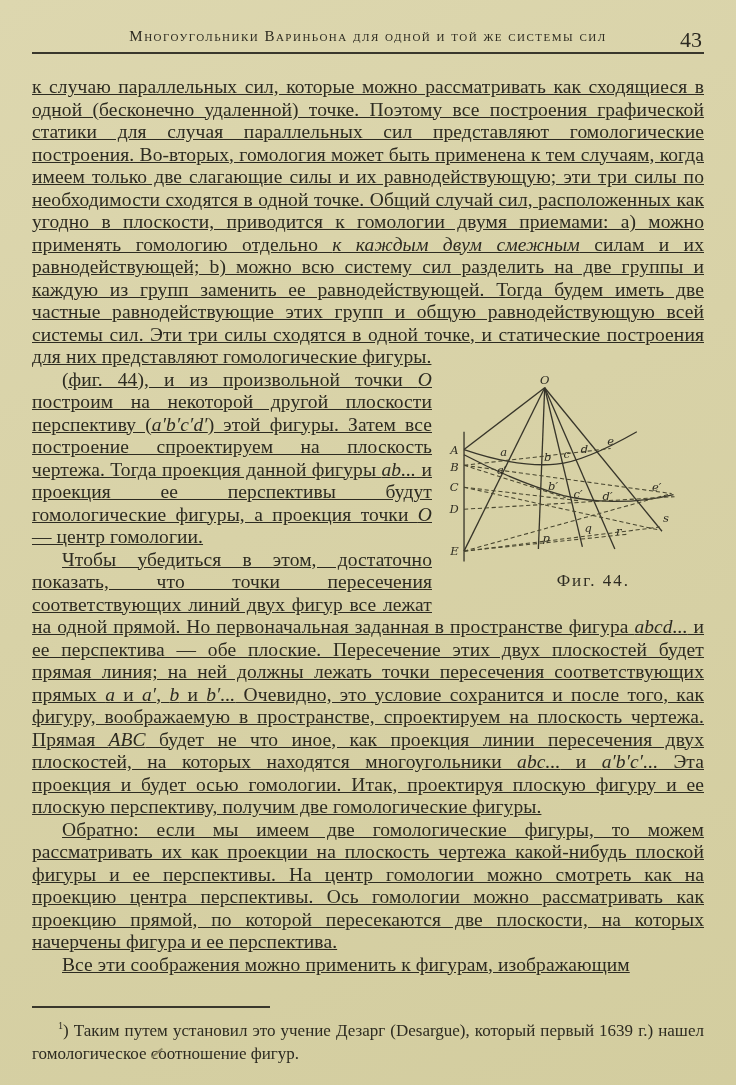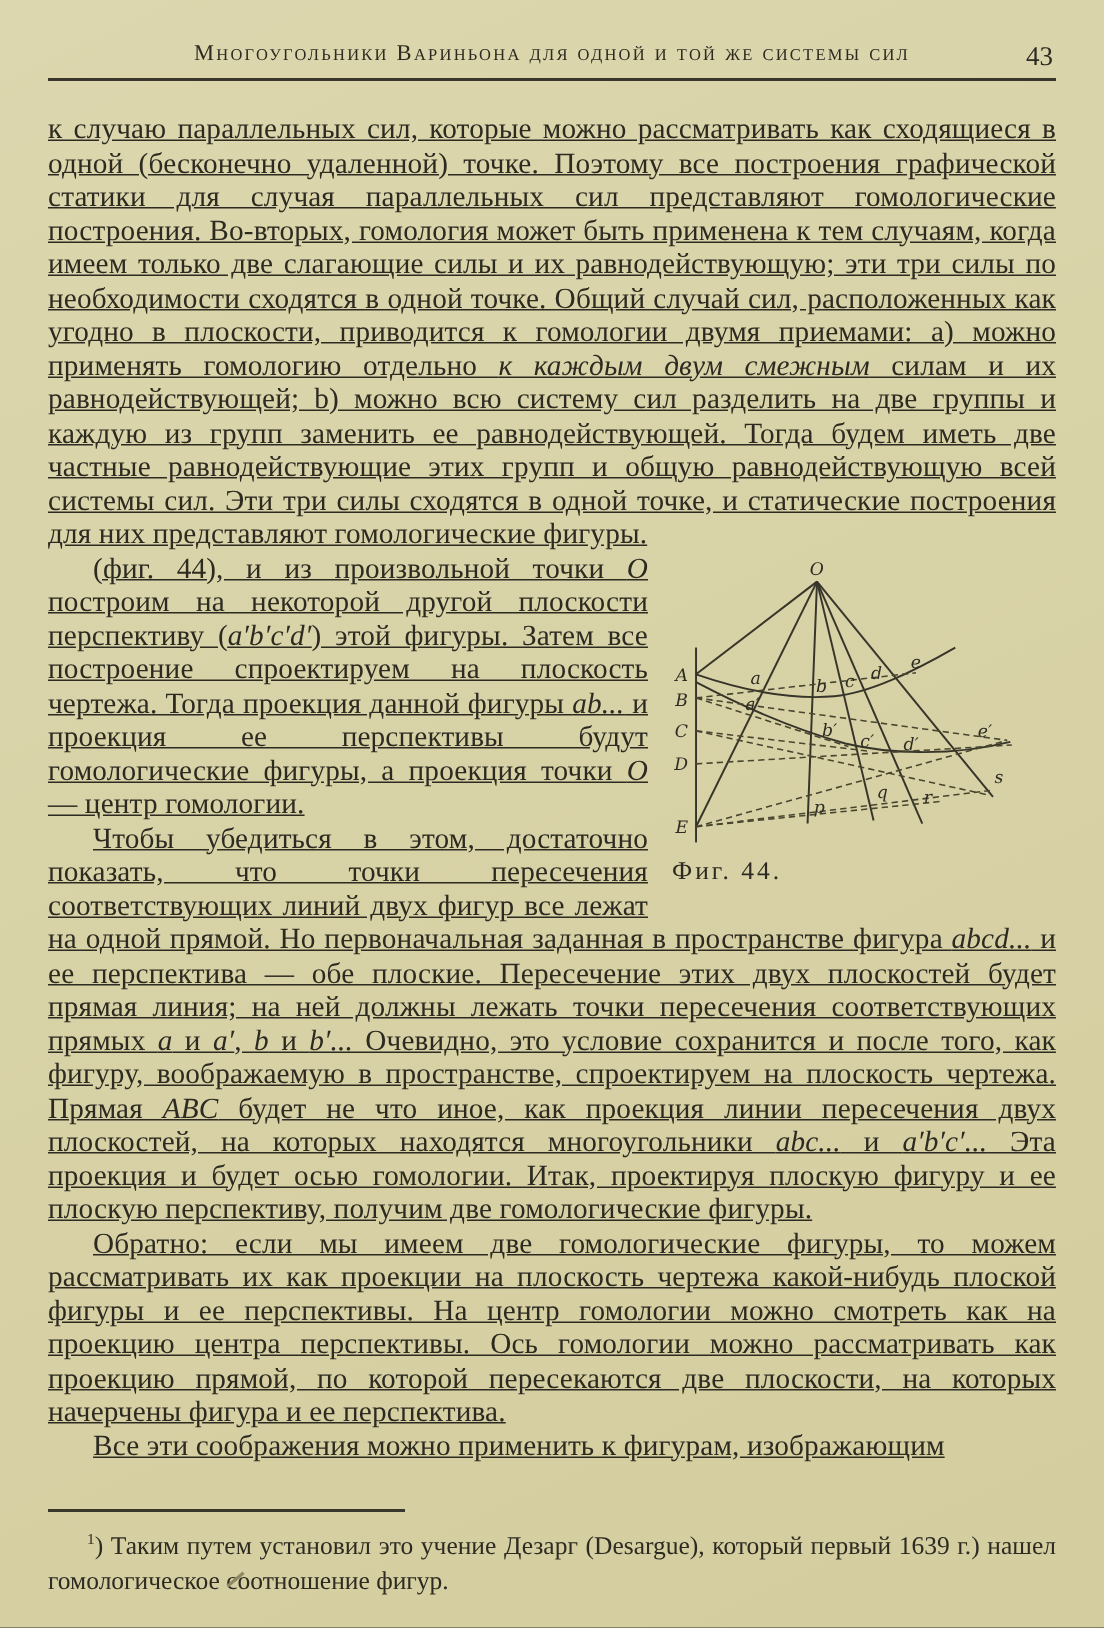--- a/index.html
+++ b/index.html
@@ -22,21 +22,21 @@
   }
   .running-title{
     font-variant:small-caps;
     font-size:15px;
     letter-spacing:1.5px;
     white-space:nowrap;
   }
   .page-number{
     position:absolute;
     right:2px;top:1px;
-    font-size:18px;
+    font-size:22px;
     margin-left:10px;
   }
   
   .bodytext{
     padding-top:22px;
     text-align:justify;
     font-size:19.5px;
     line-height:22.5px;
     letter-spacing:0.1px;
   }
@@ -48,21 +48,21 @@
   .figfloat{
     float:right;
     display:block;
     width:252px;
     margin:2px 4px 2px 16px;
     text-indent:0;
   }
   .figfloat svg{display:block;}
   .figure-caption{
     display:block;
-    text-align:left;
+    text-align:right;
     padding-right:70px;
     font-size:17px;
     letter-spacing:2px;
     margin-top:0px;
   }
   
   .footnote-rule{
     width:238px;
     border-top:2px solid #39372c;
     margin:30px 0 12px 0;

